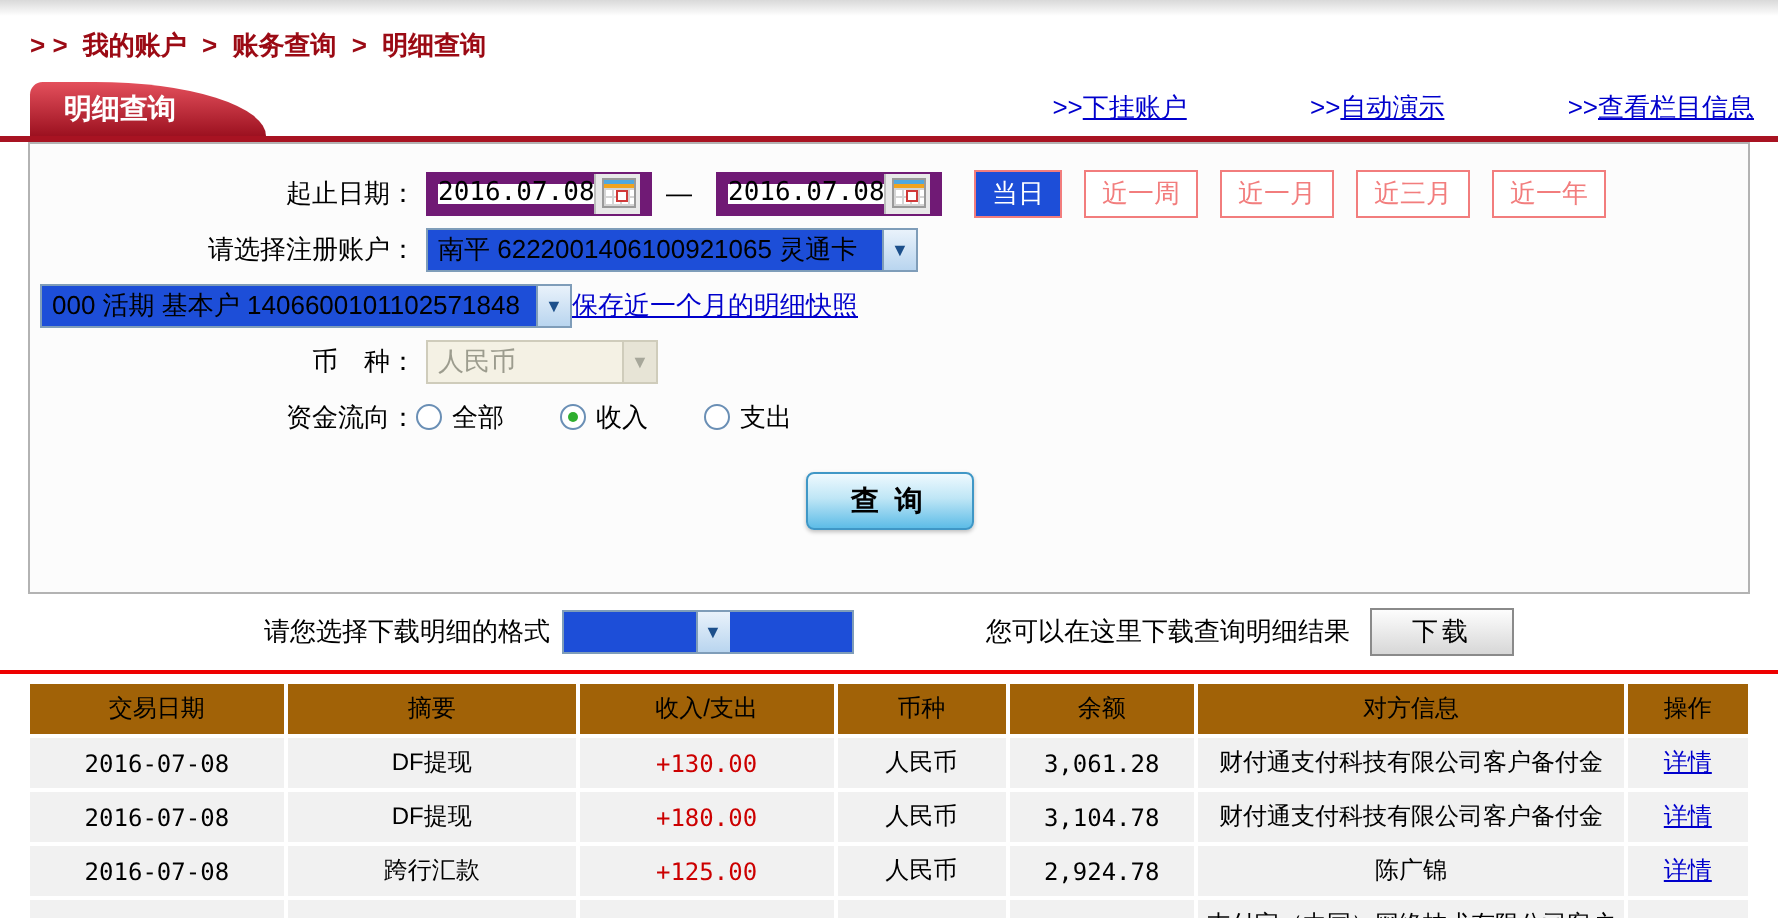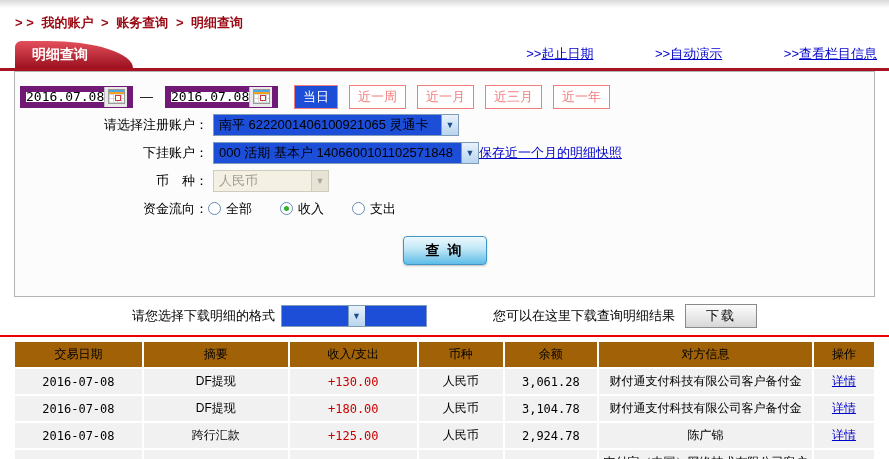--- a/index.html
+++ b/index.html
@@ -100,30 +100,31 @@
   <span>我的账户</span>
   <span>&gt;</span>
   <span>账务查询</span>
   <span>&gt;</span>
   <span>明细查询</span>
 </div>
 
 <div class="tabbar">
   <div class="tab">明细查询</div>
   <div class="top-links">
-    <span class="lnk"><span class="pre">&gt;&gt;</span><span class="txt">起止日期</span></span>
+    <span class="lnk"><span class="pre">&gt;&gt;</span><span class="txt">下挂账户</span></span>
     <span class="lnk"><span class="pre">&gt;&gt;</span><span class="txt">自动演示</span></span>
     <span class="lnk"><span class="pre">&gt;&gt;</span><span class="txt">查看栏目信息</span></span>
   </div>
 </div>
 <div class="red-line"></div>
 
 <div class="panel">
 
   <div class="frow">
+    <span class="flabel">起止日期：</span>
     <span class="datebox">
       <span class="dval">2016.07.08</span>
       <span class="calbtn">
           <span class="cal"></span>
         </span>
     </span>
     <span class="dash">—</span>
     <span class="datebox">
       <span class="dval">2016.07.08</span>
       <span class="calbtn">
@@ -139,21 +140,20 @@
 
   <div class="frow">
     <span class="flabel">请选择注册账户：</span>
     <span class="sel w-reg">
       <span class="sval">南平 6222001406100921065 灵通卡</span>
       <span class="sarrow">▼</span>
     </span>
   </div>
 
   <div class="frow">
-    <span class="flabel">下挂账户：</span>
     <span class="sel w-sub">
       <span class="sval">000 活期 基本户 1406600101102571848</span>
       <span class="sarrow">▼</span>
     </span>
     <span class="snap-link">保存近一个月的明细快照</span>
   </div>
 
   <div class="frow">
     <span class="flabel">币　种：</span>
     <span class="sel w-cur">

